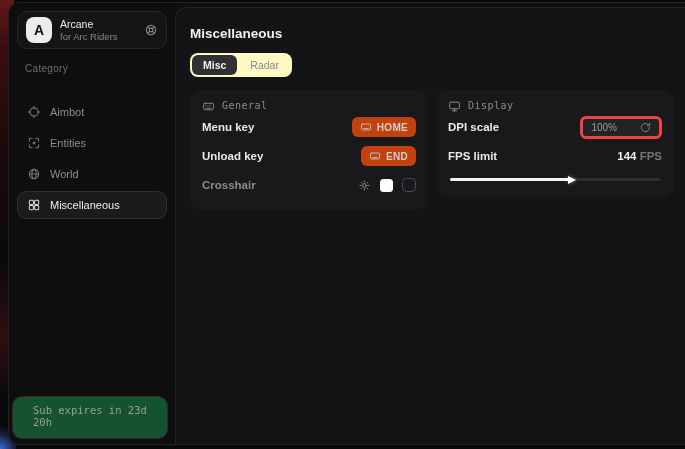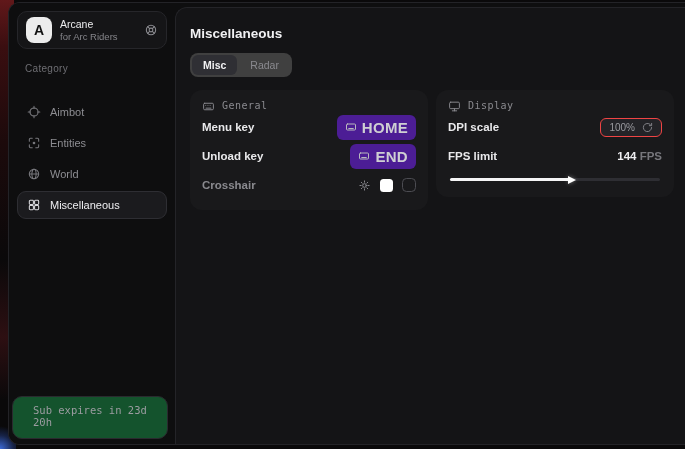--- a/index.html
+++ b/index.html
@@ -35,38 +35,38 @@
   .side-item.selected .icon { color:#d8d8dc; }
   .side-footer { position:absolute; left:3px; right:7px; bottom:5px; background:#14532d;
     border:1px solid #2a2a2f; border-radius:10px; padding:7px 20px; }
   .side-footer .l1 { font-family:"DejaVu Sans Mono", monospace; font-size:10.5px; color:#9c9ca1; margin-bottom:3px; }
   .side-footer .l2 { font-size:9.5px; font-weight:bold; color:#d9d9dd; }
 
   
   .main { flex:1; margin-top:4px; background:#141416; border-left:1px solid #242428;
     border-top:1px solid #242428; border-radius:12px 0 0 0; padding:13px 14px; position:relative; }
   .page-title { font-size:13.5px; font-weight:bold; color:#f1f1f3; margin:5px 0 12px; }
-  .tabs { display:inline-flex; gap:2px; background:#404040; border-radius:8px; padding:2px; }
+  .tabs { display:inline-flex; gap:2px; background:#fef9c3; border-radius:8px; padding:2px; }
   .tab { padding:4px 11px; border-radius:6px; font-size:10.5px; color:#8a8a8f; cursor:pointer; }
   .tab.selected { background:#2f2f34; color:#f0f0f2; font-weight:bold; }
 
   .panels { display:flex; gap:8px; margin-top:13px; align-items:flex-start; }
   .panel { width:238px; background:#19191b; border-radius:12px; padding:10px 12px 12px; }
   .panel-head { display:flex; align-items:flex-start; gap:7px; margin-bottom:1px; }
   .panel-title { font-family:"DejaVu Sans Mono", monospace; font-size:10px; color:#8a8a8f; letter-spacing:.5px; }
   .row { display:flex; align-items:center; justify-content:space-between; height:26px; margin-bottom:3px; }
   .row-label { font-size:11.5px; font-weight:bold; color:#e9e9eb; }
   .row-label.dim { color:#8a8a8f; }
-  .keybind { display:inline-flex; align-items:center; gap:5px; background:#4c1d95; border-radius:6px;
-    padding:4px 8px; font-size:15px; font-weight:bold; letter-spacing:.3px; color:#cfcfd3; cursor:pointer; }
+  .keybind { display:inline-flex; align-items:center; gap:5px; background:#c2410c; border-radius:6px;
+    padding:4px 8px; font-size:10px; font-weight:bold; letter-spacing:.3px; color:#cfcfd3; cursor:pointer; }
   .keybind .icon { color:#b9b9be; }
   .cross-controls { display:inline-flex; align-items:center; gap:9px; }
   .swatch { width:13px; height:13px; border-radius:3.5px; background:#ffffff; cursor:pointer; }
   .checkbox { width:14px; height:14px; border:1.5px solid #4c4c52; border-radius:4.5px; background:transparent; cursor:pointer; }
-  .select-ctl { display:inline-flex; align-items:center; gap:7px; background:#232327; border:1px solid #ef4444;
+  .select-ctl { display:inline-flex; align-items:center; gap:23px; background:#232327; border:3px solid #ef4444;
     border-radius:6px; padding:3px 8px; font-size:10px; color:#9b9ba0; cursor:pointer; }
   .fps-val { font-size:11.5px; font-weight:bold; color:#ededf0; }
   .fps-unit { color:#77777c; font-weight:bold; }
   .slider { position:relative; height:3px; background:#2e2e33; border-radius:2px; margin:9px 2px 4px; cursor:pointer; }
   .slider-fill { position:absolute; left:0; top:0; bottom:0; background:#f5f5f6; border-radius:2px; }
   .slider-thumb { position:absolute; top:50%; transform:translate(-2px,-50%); width:0; height:0;
     border-top:4.5px solid transparent; border-bottom:4.5px solid transparent; border-left:8px solid #ffffff;
     filter:drop-shadow(0 0 2px rgba(255,255,255,.4)); }
 </style>
 </head>

